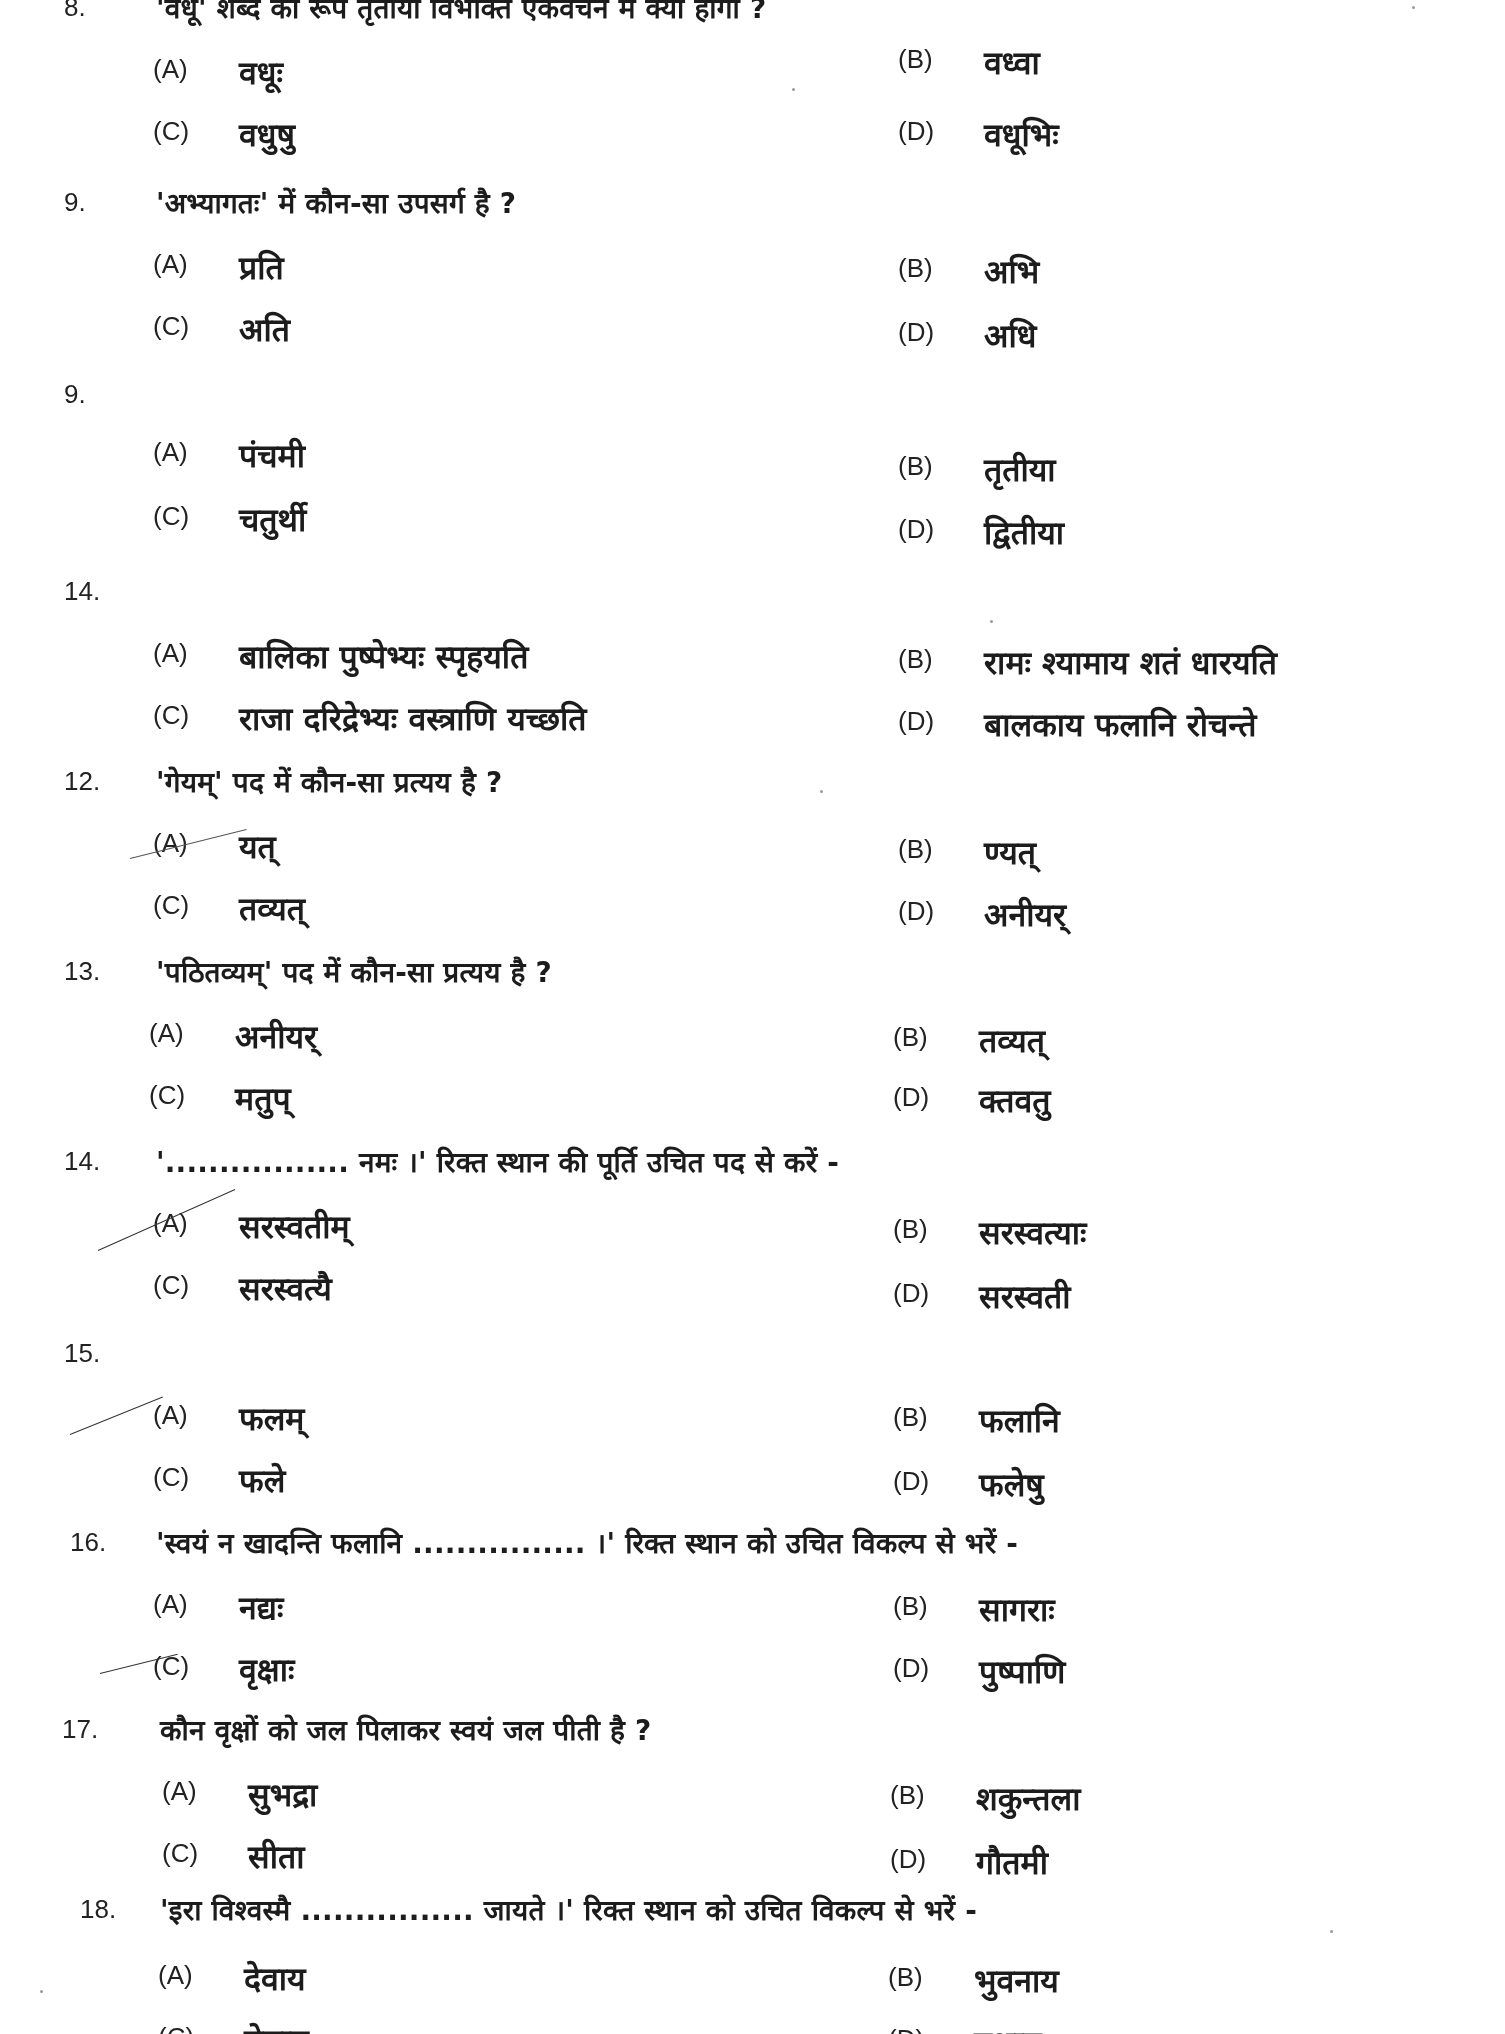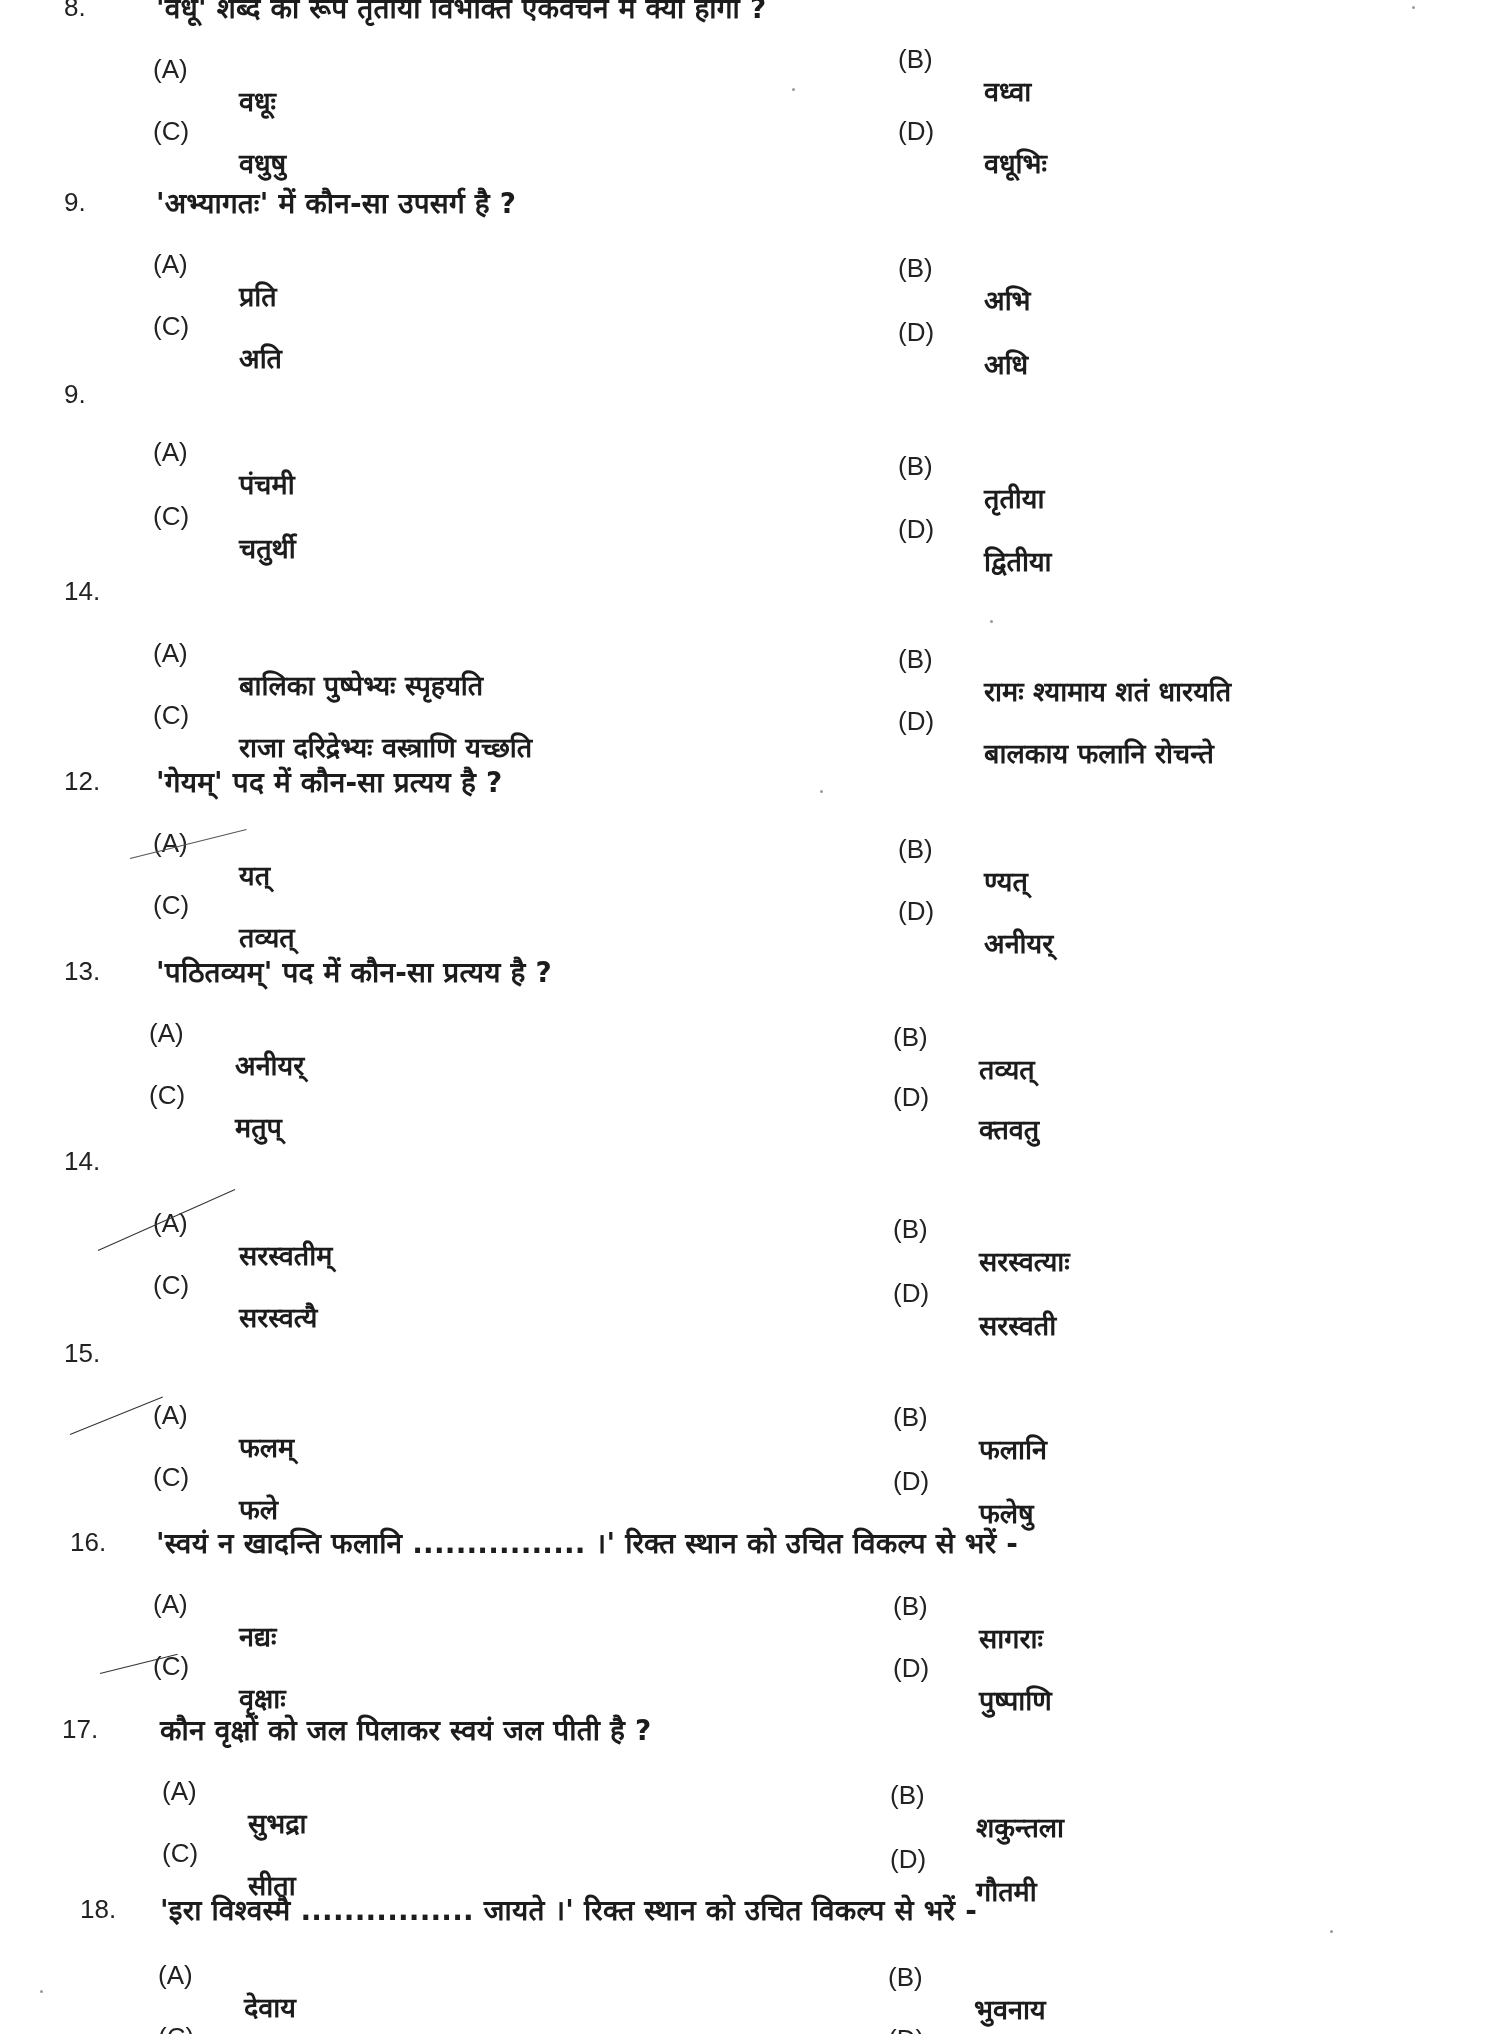--- a/index.html
+++ b/index.html
@@ -21,21 +21,21 @@
     font-size: 28px; font-weight: bold; color: #1c1c1c; white-space: nowrap;
     letter-spacing: 0.2px;
   }
   .opt { position: absolute; height: 44px; white-space: nowrap; }
   .olabel {
     position: absolute; left: 0; top: 4px;
     font-family: "Liberation Sans", sans-serif; font-size: 26px; color: #222;
   }
   .otext {
     position: absolute; left: 86px; top: 0;
-    font-size: 27px; font-weight: bold; color: #1c1c1c; margin-top: 32px;
+    font-size: 32px; font-weight: bold; color: #1c1c1c;
   }
   .col-a { left: 153px; }
   .col-b { left: 898px; }
   .row1 { top: 62px; }
   .row2 { top: 124px; }
   .pen { position: absolute; border-top: 1.5px solid #333; transform-origin: left center; }
   .speck { position: absolute; width: 3px; height: 3px; background: #999; border-radius: 50%; }
 </style>
 </head>
 <body>
@@ -175,20 +175,21 @@
       </div>
     <div class="opt col-b" style="top:126px; left:893px">
         <span class="olabel">(D)</span>
         <span class="otext">क्तवतु</span>
       </div>
   </div>
 
   <div class="q" style="top:1142px;">
     <div class="qline">
       <span class="qnum">14.</span>
+      <span class="qtext">'................. नमः ।' रिक्त स्थान की पूर्ति उचित पद से करें -</span>
     </div>
     <div class="opt col-a row1">
         <span class="olabel">(A)</span>
         <span class="otext">सरस्वतीम्</span>
       </div>
     <div class="opt col-b" style="top:68px; left:893px">
         <span class="olabel">(B)</span>
         <span class="otext">सरस्वत्याः</span>
       </div>
     <div class="opt col-a row2">

